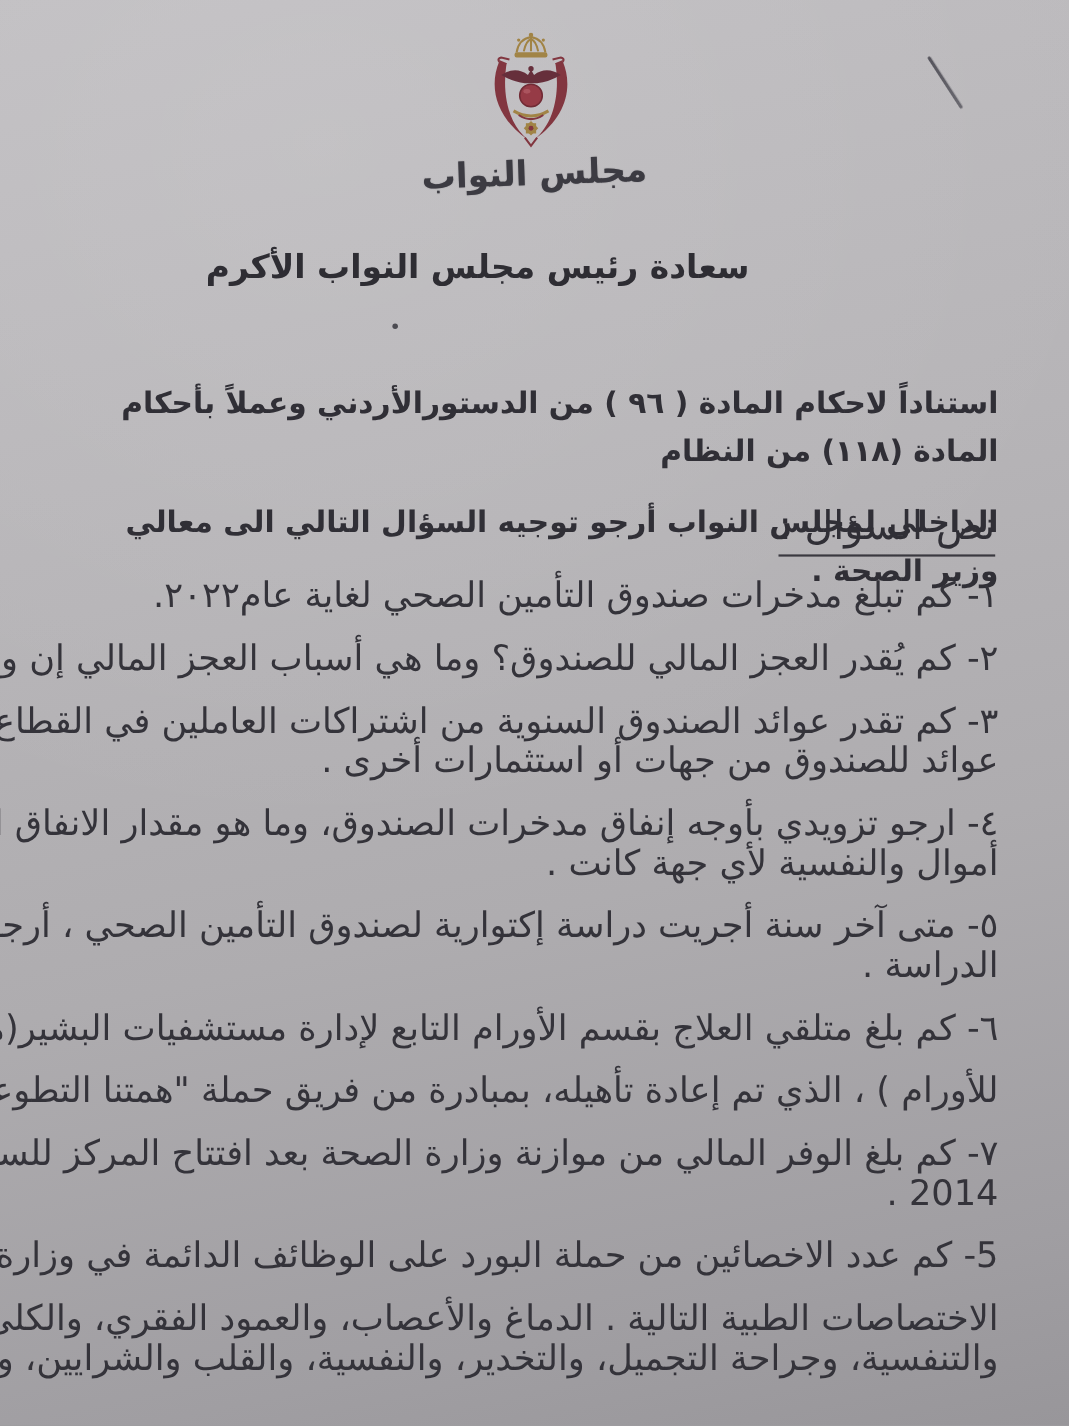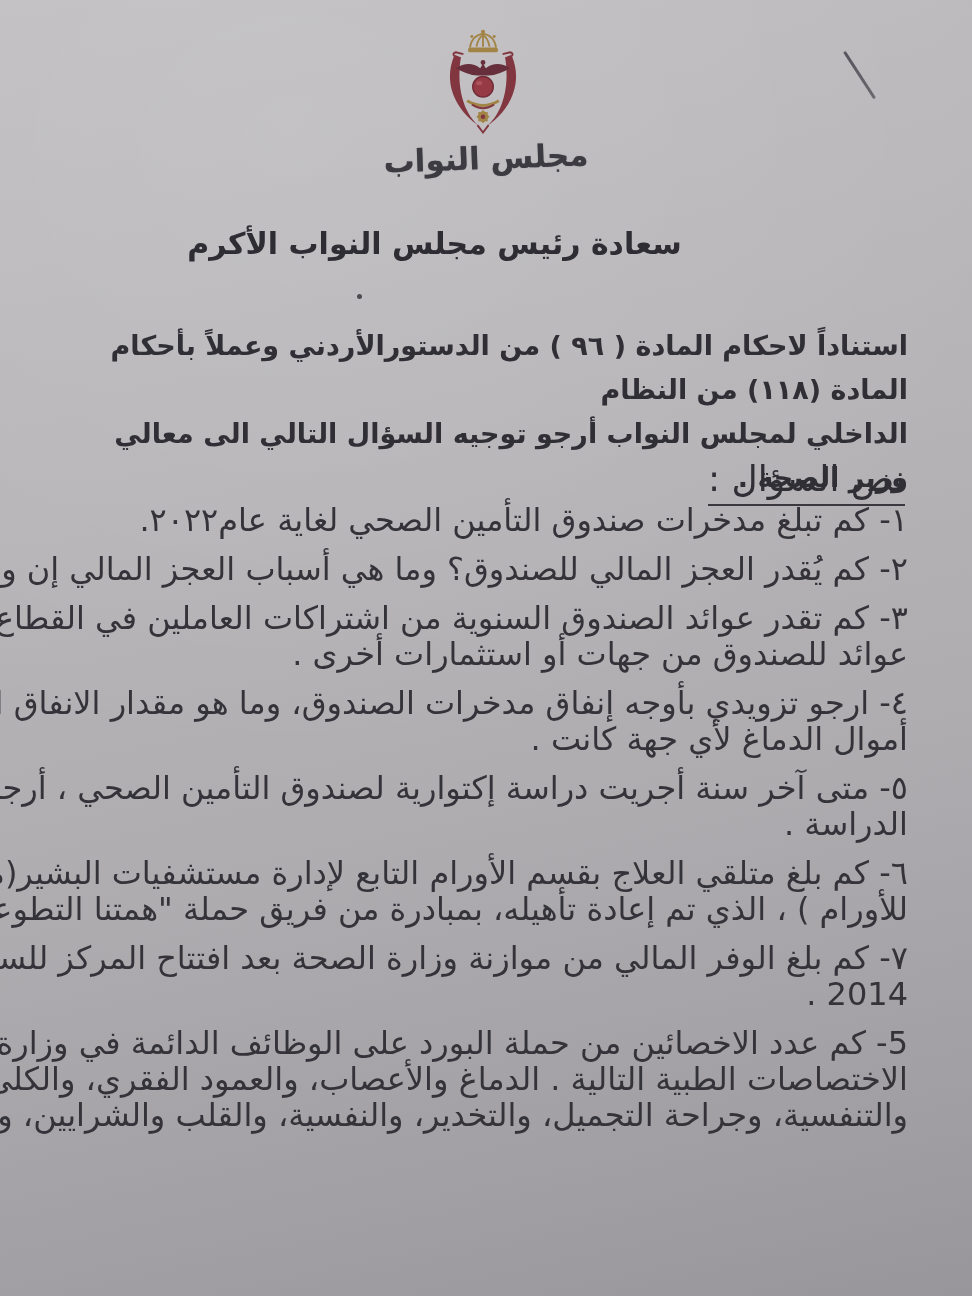--- a/index.html
+++ b/index.html
@@ -60,21 +60,21 @@
   .section-heading span{
     border-bottom:2px solid #3a3940;
     padding-bottom:5px;
   }
   .questions{
     position:absolute; top:502px; right:64px; width:812px;
     font-size:32px; line-height:36px; color:#34333a;
   }
   .question{margin-bottom:13px;}
   .q-line{white-space:nowrap;}
-  .al-right{text-align:right;}
+  .al-right{text-align:right;margin-top:21px;}
   .al-center{text-align:right;}
   .al-left{text-align:left;}
 </style>
 </head>
 <body>
 
 <div class="page">
 
   <div class="pen-mark"></div>
 
@@ -133,21 +133,21 @@
     </div>
     <div class="question">
       <div class="q-line al-right">٢- كم يُقدر العجز المالي للصندوق؟ وما هي أسباب العجز المالي إن وجدت .</div>
     </div>
     <div class="question">
       <div class="q-line al-right">٣- كم تقدر عوائد الصندوق السنوية من اشتراكات العاملين في القطاع العام ؟ وهل هناك من</div>
       <div class="q-line al-center">عوائد للصندوق من جهات أو استثمارات أخرى .</div>
     </div>
     <div class="question">
       <div class="q-line al-right">٤- ارجو تزويدي بأوجه إنفاق مدخرات الصندوق، وما هو مقدار الانفاق الذي وصل من</div>
-      <div class="q-line al-center">أموال الدماغ لأي جهة كانت .</div>
+      <div class="q-line al-center">أموال والنفسية لأي جهة كانت .</div>
     </div>
     <div class="question">
       <div class="q-line al-right">٥- متى آخر سنة أجريت دراسة إكتوارية لصندوق التأمين الصحي ، أرجو تزويدي بتفاصيل</div>
       <div class="q-line al-center">الدراسة .</div>
     </div>
     <div class="question">
       <div class="q-line al-right">٦- كم بلغ متلقي العلاج بقسم الأورام التابع لإدارة مستشفيات البشير(مركزسميح دروزة</div>
       <div class="q-line al-right">للأورام ) ، الذي تم إعادة تأهيله، بمبادرة من فريق حملة "همتنا التطوعي" منذ عام٢٠٢٠.</div>
     </div>
     <div class="question">

